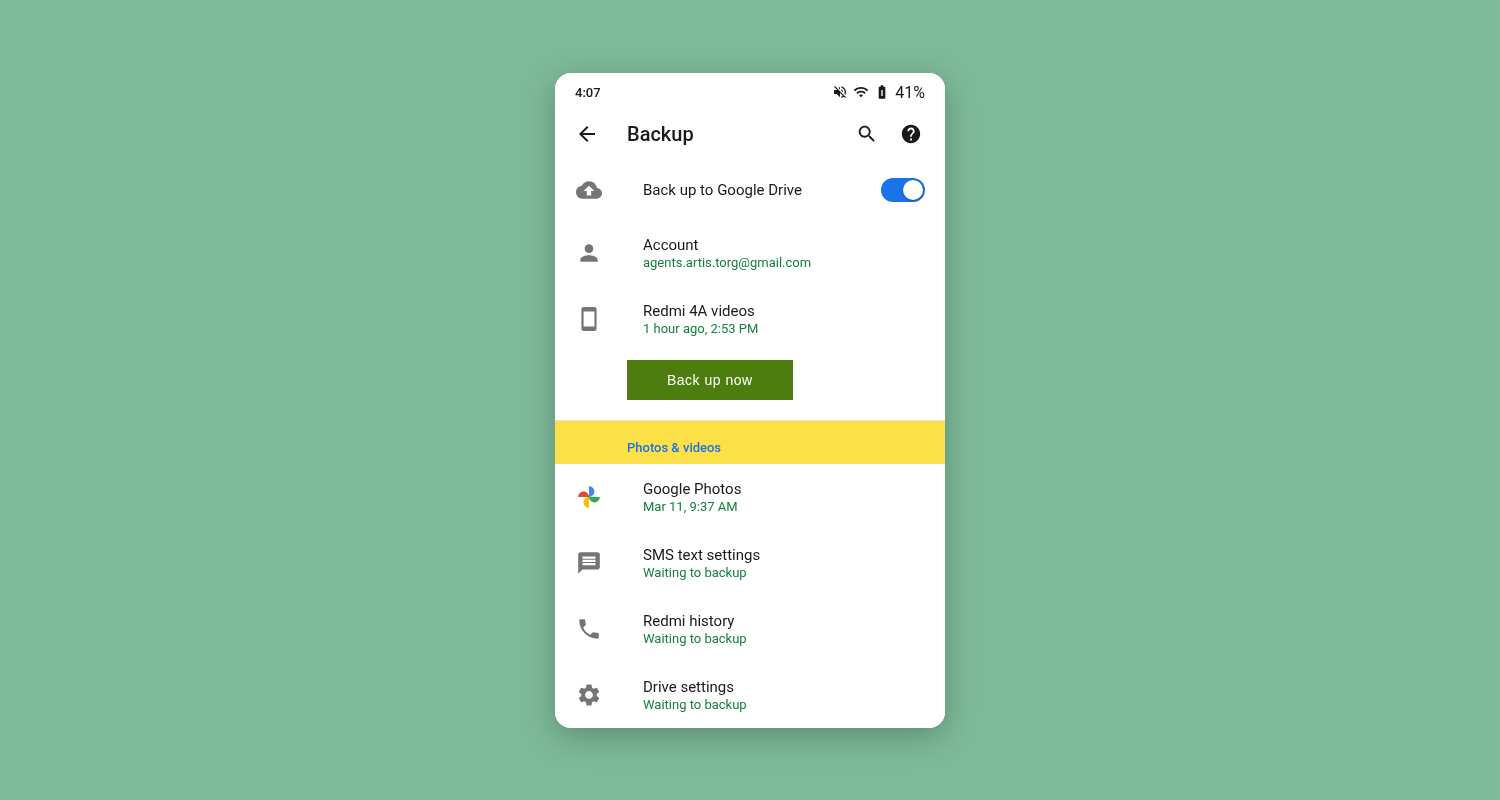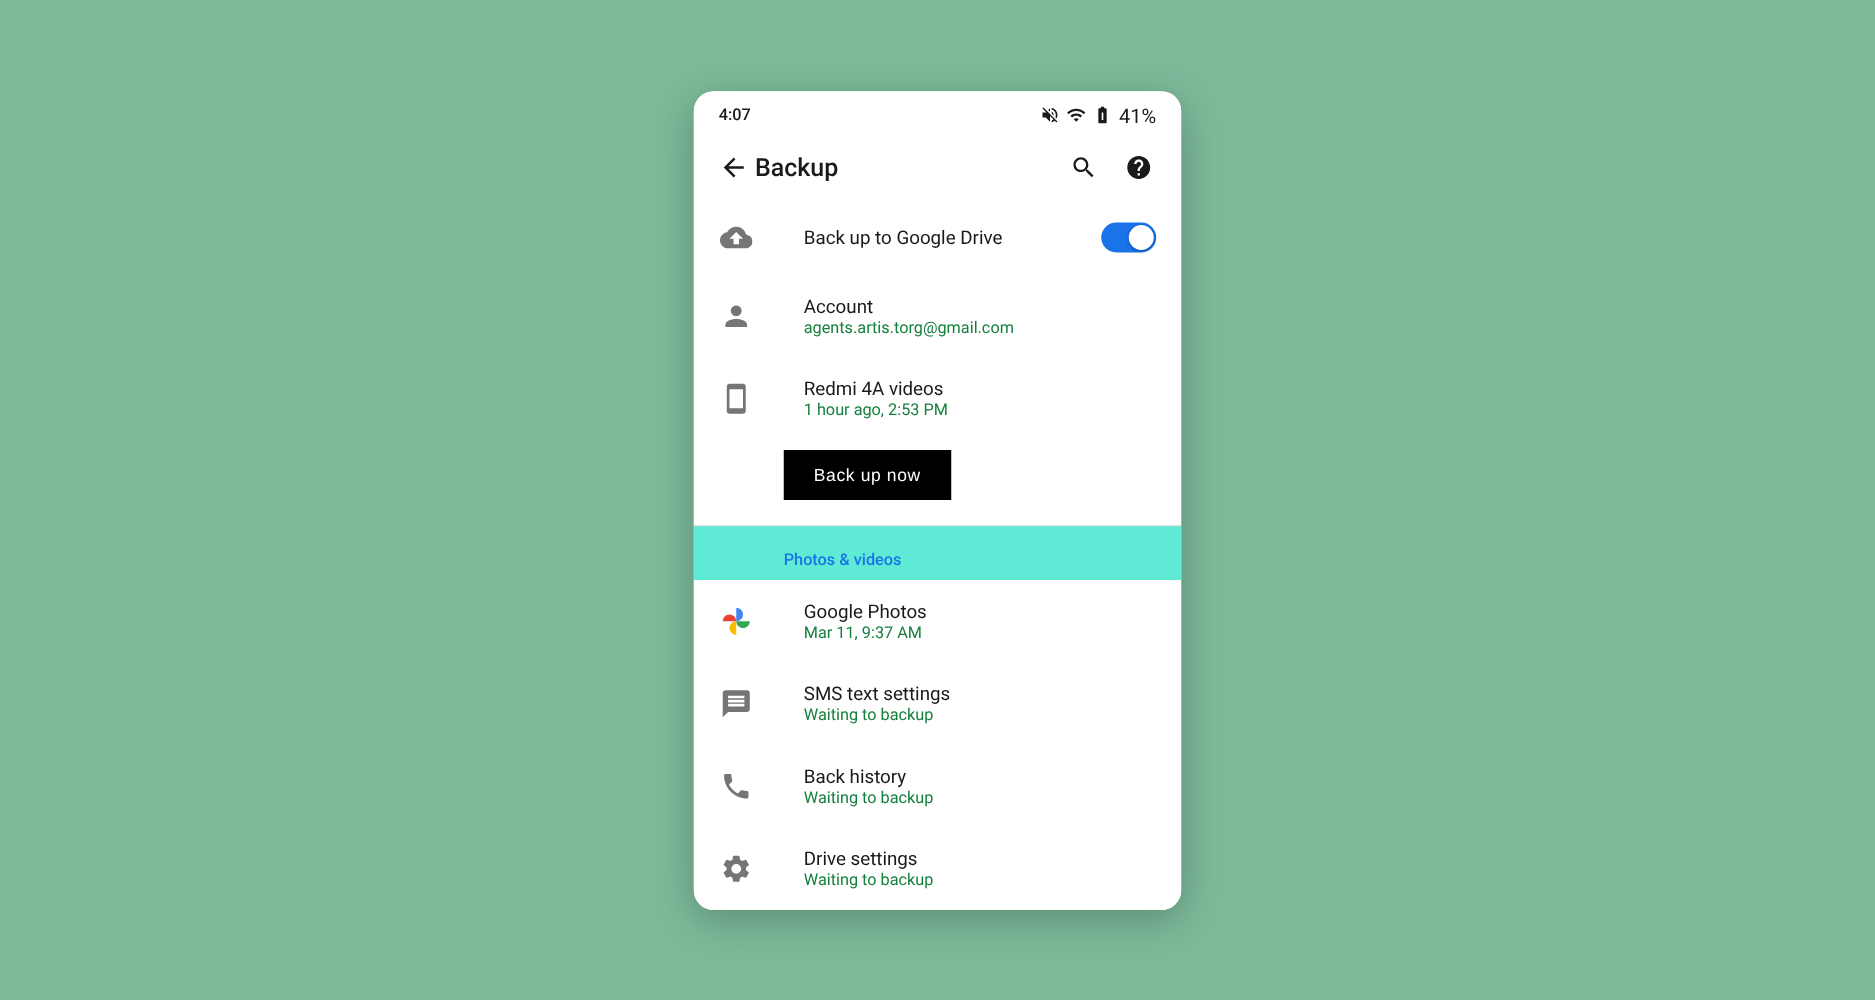--- a/index.html
+++ b/index.html
@@ -52,21 +52,21 @@
       height: 16px;
       fill: #1a1a1a;
     }
 
     
     .app-bar {
       display: flex;
       align-items: center;
       padding: 8px 16px;
       background: #fff;
-      gap: 1px;
+      gap: 24px;
     }
 
     .app-bar-back {
       width: 32px;
       height: 32px;
       display: flex;
       align-items: center;
       justify-content: center;
       cursor: pointer;
     }
@@ -151,35 +151,35 @@
       box-shadow: 0 1px 3px rgba(0,0,0,0.3);
     }
 
     
     .backup-btn-row {
       padding: 8px 20px 20px 72px;
       background: #fff;
     }
 
     .backup-btn {
-      background: #000000;
+      background: #4d7c0f;
       color: #fff;
       border: none;
       border-radius: 0;
-      padding: 12px 24px;
+      padding: 12px 40px;
       font-size: 14px;
       font-weight: 500;
       cursor: pointer;
       letter-spacing: 0.5px;
     }
 
     
     .section-header {
       padding: 16px 20px 8px 72px;
-      background: #5eead4;
+      background: #fde047;
       border-top: 1px solid #e0e0e0;
     }
 
     .section-header-text {
       font-size: 13px;
       font-weight: 500;
       color: #1a73e8;
     }
 
     
@@ -305,21 +305,21 @@
     </div>
   </div>
 
   <div class="list-item">
     <div class="list-item-icon">
       <svg width="26" height="26" viewBox="0 0 24 24" fill="#757575">
         <path d="M6.62 10.79c1.44 2.83 3.76 5.14 6.59 6.59l2.2-2.2c.27-.27.67-.36 1.02-.24 1.12.37 2.33.57 3.57.57.55 0 1 .45 1 1V20c0 .55-.45 1-1 1-9.39 0-17-7.61-17-17 0-.55.45-1 1-1h3.5c.55 0 1 .45 1 1 0 1.25.2 2.45.57 3.57.11.35.03.74-.25 1.02l-2.2 2.2z"></path>
       </svg>
     </div>
     <div class="list-item-content">
-      <div class="list-item-title">Back history</div>
+      <div class="list-item-title">Redmi history</div>
       <div class="list-item-subtitle">Waiting to backup</div>
     </div>
   </div>
 
   <div class="list-item">
     <div class="list-item-icon">
       <svg width="26" height="26" viewBox="0 0 24 24" fill="#757575">
         <path d="M19.14,12.94c0.04-0.3,0.06-0.61,0.06-0.94c0-0.32-0.02-0.64-0.07-0.94l2.03-1.58c0.18-0.14,0.23-0.41,0.12-0.61 l-1.92-3.32c-0.12-0.22-0.37-0.29-0.59-0.22l-2.39,0.96c-0.5-0.38-1.03-0.7-1.62-0.94L14.4,2.81c-0.04-0.24-0.24-0.41-0.48-0.41 h-3.84c-0.24,0-0.43,0.17-0.47,0.41L9.25,5.35C8.66,5.59,8.12,5.92,7.63,6.29L5.24,5.33c-0.22-0.08-0.47,0-0.59,0.22L2.74,8.87 C2.62,9.08,2.66,9.34,2.86,9.48l2.03,1.58C4.84,11.36,4.8,11.69,4.8,12s0.02,0.64,0.07,0.94l-2.03,1.58 c-0.18,0.14-0.23,0.41-0.12,0.61l1.92,3.32c0.12,0.22,0.37,0.29,0.59,0.22l2.39-0.96c0.5,0.38,1.03,0.7,1.62,0.94l0.36,2.54 c0.05,0.24,0.24,0.41,0.48,0.41h3.84c0.24,0,0.44-0.17,0.47-0.41l0.36-2.54c0.59-0.24,1.13-0.56,1.62-0.94l2.39,0.96 c0.22,0.08,0.47,0,0.59-0.22l1.92-3.32c0.12-0.22,0.07-0.47-0.12-0.61L19.14,12.94z M12,15.6c-1.98,0-3.6-1.62-3.6-3.6 s1.62-3.6,3.6-3.6s3.6,1.62,3.6,3.6S13.98,15.6,12,15.6z"></path>
       </svg>
     </div>

